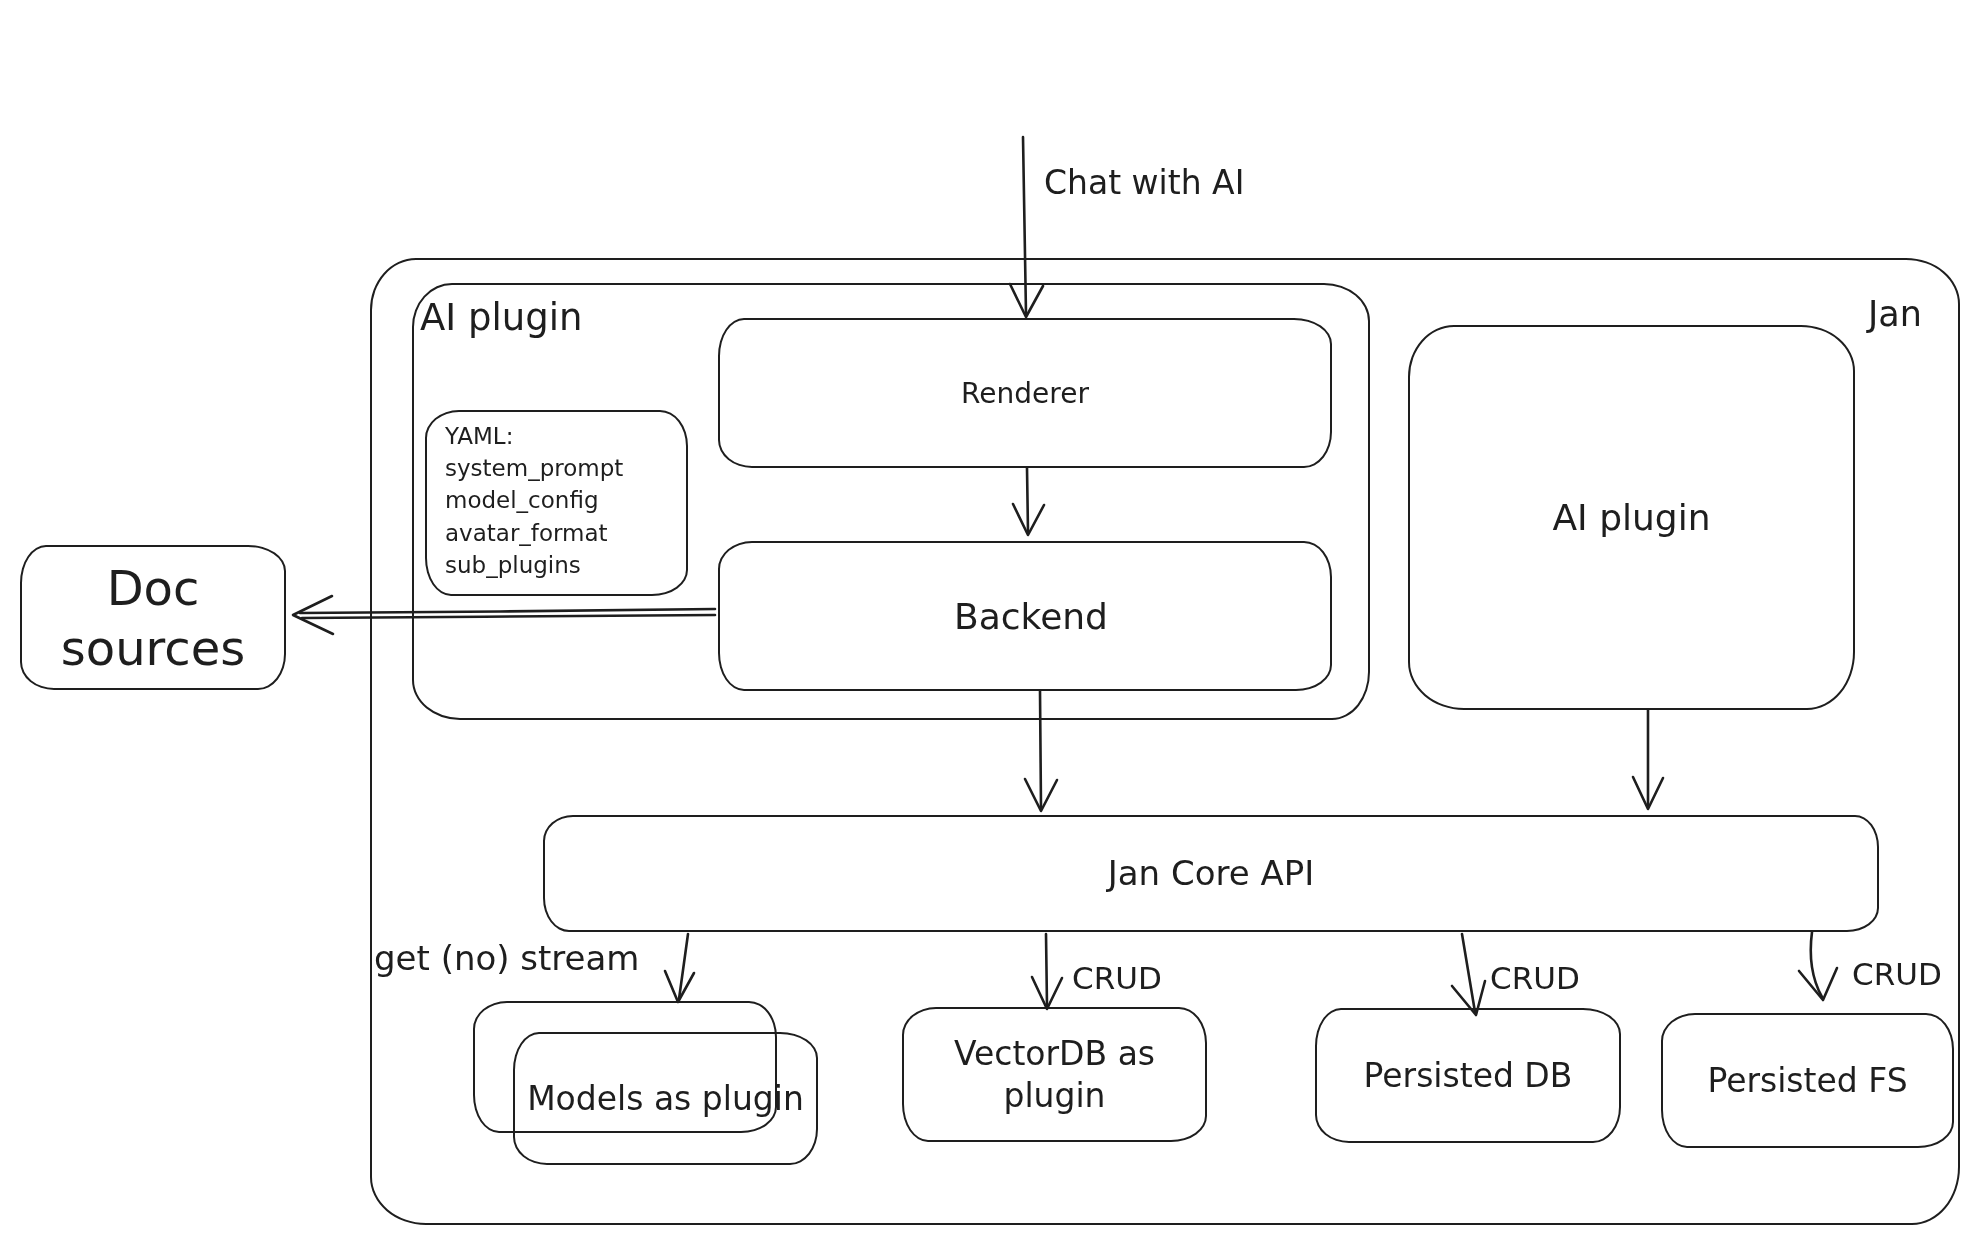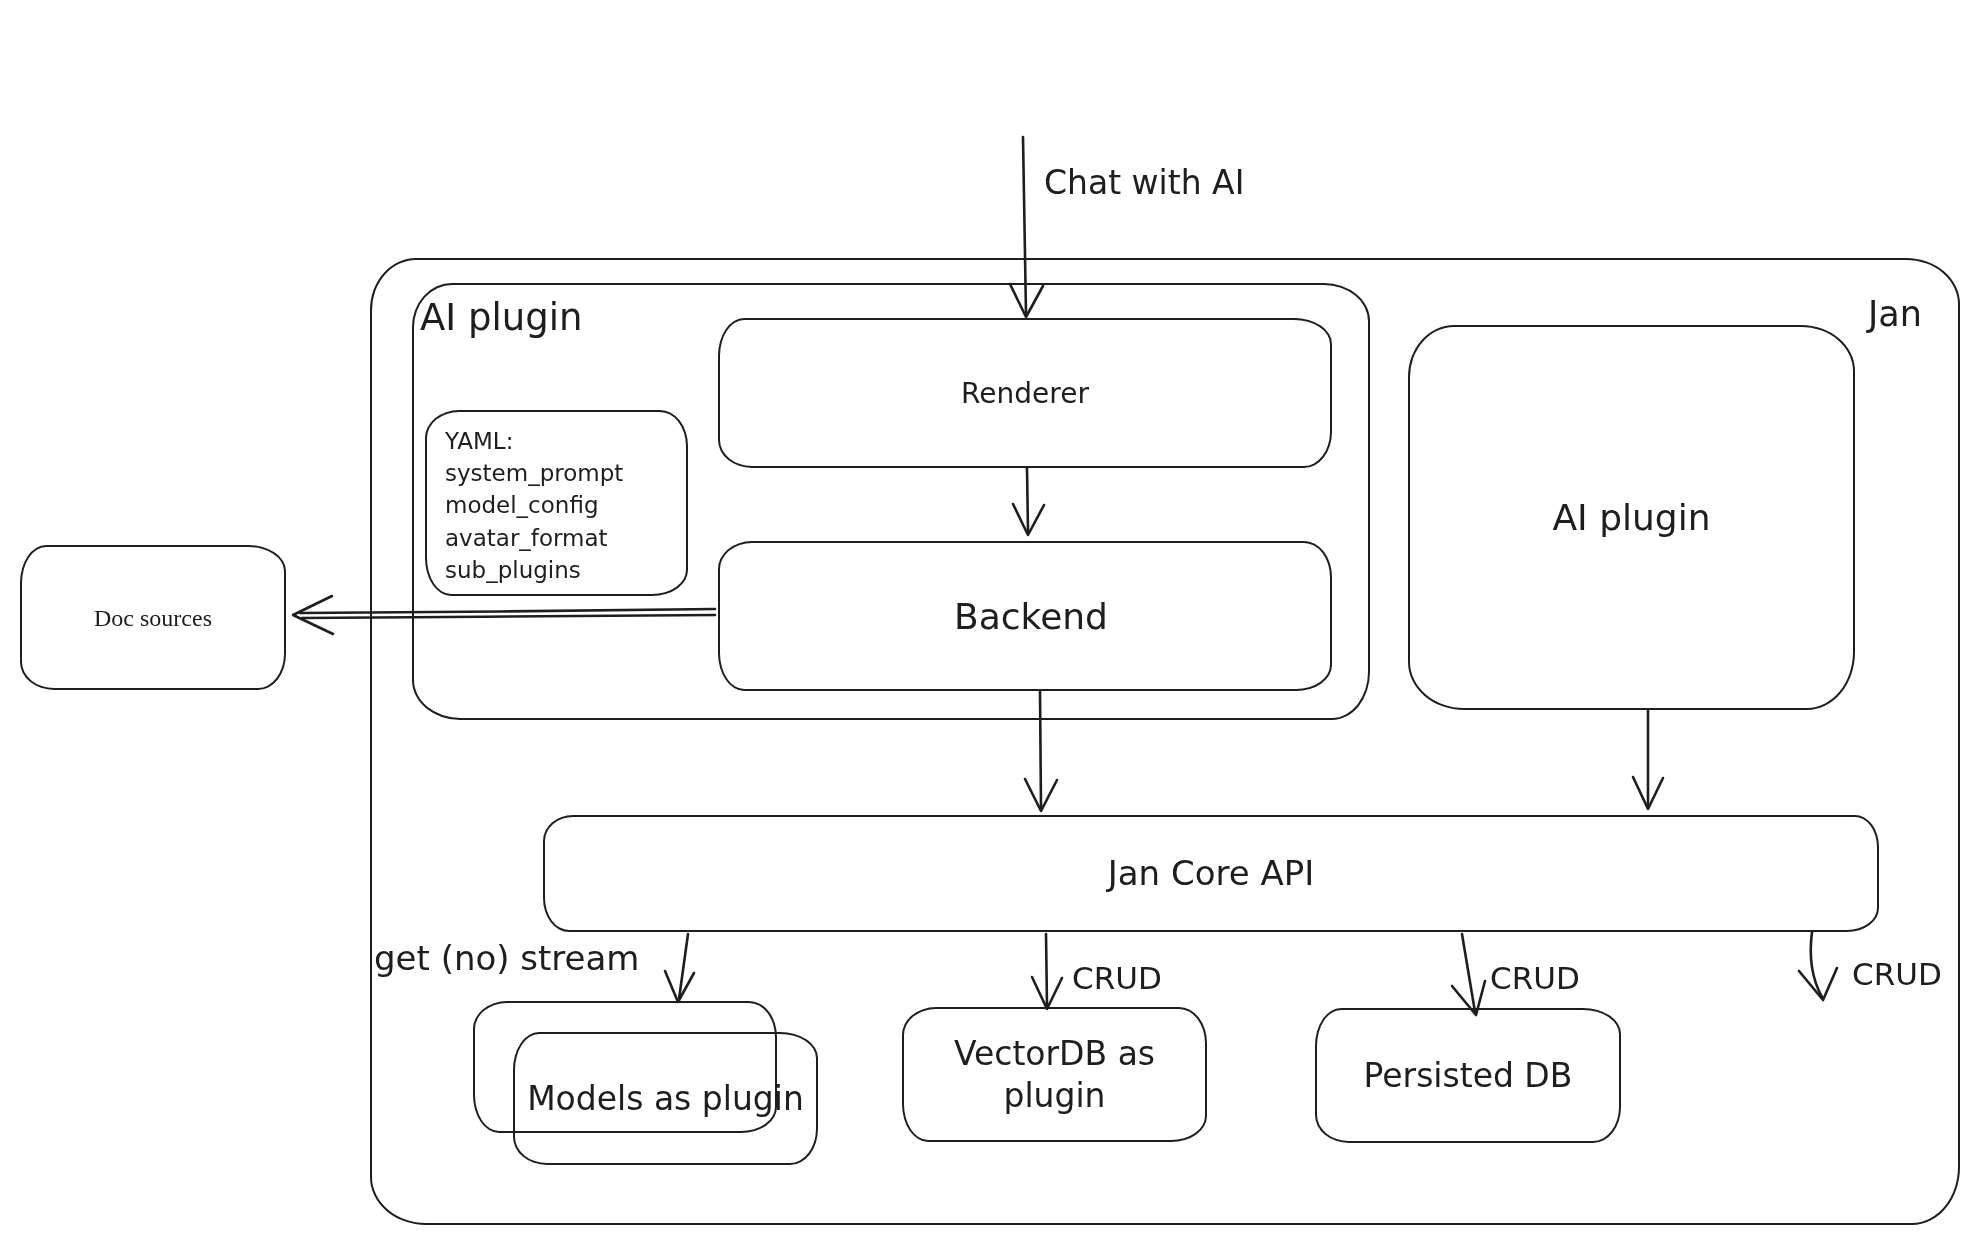--- a/index.html
+++ b/index.html
@@ -21,21 +21,21 @@
     padding:0 12px;
     background:transparent;
   }
   .container{align-items:flex-start;justify-content:flex-start;padding:0;}
   .wob-a{border-radius:34px 28px 36px 26px / 28px 36px 26px 38px;}
   .wob-b{border-radius:26px 38px 28px 34px / 38px 26px 36px 28px;}
   .wob-c{border-radius:46px 54px 48px 56px / 52px 46px 58px 48px;}
   .wob-d{border-radius:40px 46px 38px 48px / 44px 38px 48px 40px;}
   .lbl{position:absolute;white-space:nowrap;}
   .note{
-    align-items:flex-start;justify-content:flex-start;
+    align-items:flex-end;justify-content:flex-start;
     text-align:left;font-size:23px;line-height:1.4;
     padding:13px 18px;
   }
   .edges{position:absolute;left:0;top:0;}
   .edges path,.edges polyline{
     fill:none;stroke:#1e1e1e;stroke-width:2.6;
     stroke-linecap:round;stroke-linejoin:round;
   }
 </style>
 </head>
@@ -65,41 +65,44 @@
   </div>
 
   <div class="box wob-a" style="left:718px;top:541px;width:614px;height:150px;font-size:36px;padding-left:24px;">
     <span>Backend</span>
   </div>
 
   <div class="box wob-c" style="left:1408px;top:325px;width:447px;height:385px;font-size:36px;">
     <span>AI plugin</span>
   </div>
 
-  <div class="box wob-b" style="left:20px;top:545px;width:266px;height:145px;font-size:24px;font-family:Liberation Serif, serif;">
+  <div class="box wob-b" style="left:20px;top:545px;width:266px;height:145px;font-size:48px;">
     <span>Doc sources</span>
   </div>
 
   <div class="box wob-b" style="left:543px;top:815px;width:1336px;height:117px;border-radius:30px 24px 32px 26px / 26px 32px 24px 34px;">
     <span>Jan Core API</span>
   </div>
 
   <div class="box wob-a" style="left:473px;top:1001px;width:304px;height:132px;"></div>
   <div class="box wob-a" style="left:902px;top:1007px;width:305px;height:135px;font-size:33px;">
     <span>VectorDB as plugin</span>
   </div>
 
   <div class="box wob-b" style="left:513px;top:1032px;width:305px;height:133px;font-size:33px;">
     <span>Models as plugin</span>
   </div>
 
   <div class="box wob-b" style="left:1315px;top:1008px;width:306px;height:135px;font-size:33px;">
     <span>Persisted DB</span>
   </div>
 
+  <div class="box wob-a" style="left:1661px;top:1013px;width:293px;height:135px;font-size:33px;">
+    <span>Persisted FS</span>
+  </div>
 
   <div class="lbl" style="left:1044px;top:163px;font-size:33px;">Chat with AI</div>
   <div class="lbl" style="left:374px;top:938px;font-size:34px;">get (no) stream</div>
   <div class="lbl" style="left:1072px;top:960px;font-size:31px;">CRUD</div>
   <div class="lbl" style="left:1490px;top:960px;font-size:31px;">CRUD</div>
   <div class="lbl" style="left:1852px;top:956px;font-size:31px;">CRUD</div>
 
   <svg class="edges" width="1981" height="1246" viewBox="0 0 1981 1246">
     <g>
       <path d="M1023,137 L1026,314"></path>

